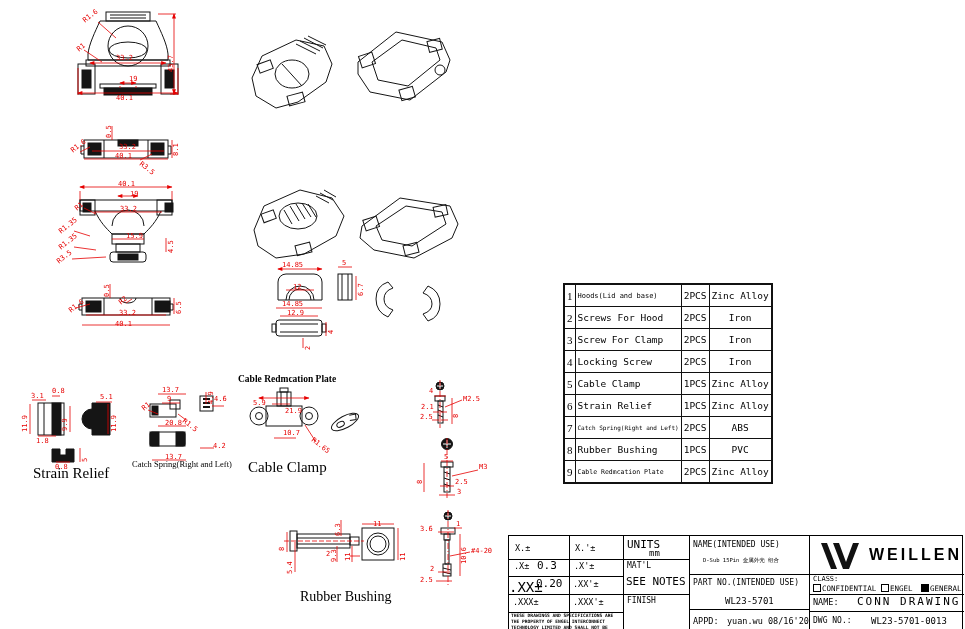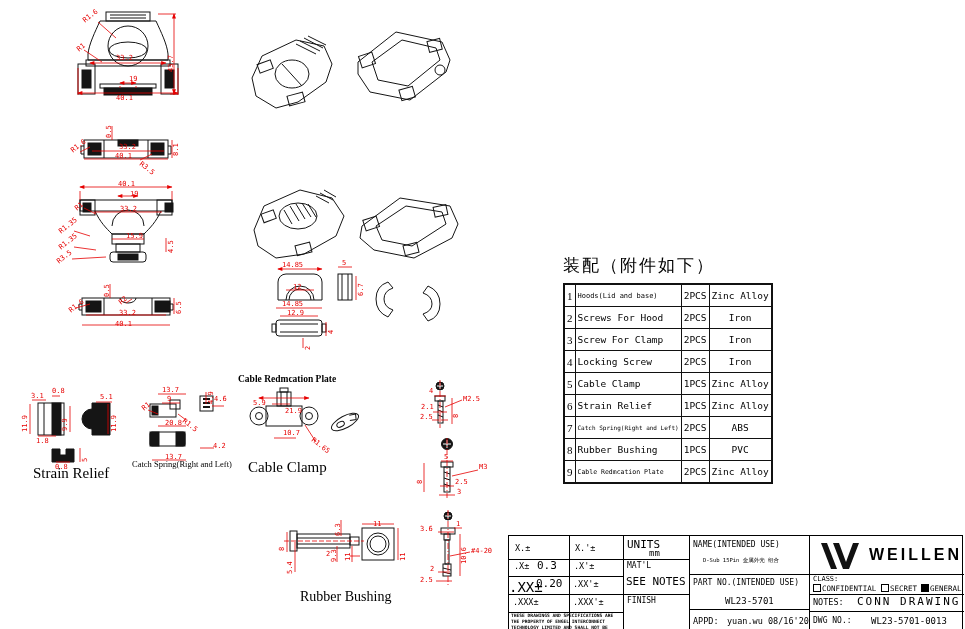--- a/index.html
+++ b/index.html
@@ -350,21 +350,20 @@
 <span class="d dv" style="left:345px;top:561px">11</span>
 <span class="d" style="left:373px;top:521px">11</span>
 <span class="d dv" style="left:400px;top:561px">11</span>
 
 <span class="plabel" style="left:33px;top:466px;font-size:15px">Strain Relief</span>
 <span class="plabel" style="left:132px;top:460px;font-size:8.5px">Catch Spring(Right and Left)</span>
 <span class="plabel" style="left:238px;top:375px;font-size:9.5px;font-weight:bold">Cable Redmcation Plate</span>
 <span class="plabel" style="left:248px;top:460px;font-size:15px">Cable Clamp</span>
 <span class="plabel" style="left:300px;top:590px;font-size:14px">Rubber Bushing</span>
 
-<div class="heading">装配（附件如下）</div>
 
 <table class="ptable">
   <tbody>
   <tr>
     <td class="no">1</td>
     <td class="nm" style="font-size:7px">Hoods(Lid and base)</td>
     <td>2PCS</td>
     <td>Zinc Alloy</td>
   </tr>
   <tr>
@@ -466,25 +465,25 @@
     <path d="M2,2 L12,28 L18,28 L8,2 Z" fill="#111"></path>
     <path d="M14,2 L24,28 L30,28 L40,2 L34,2 L27,21 L20,2 Z" fill="#111"></path>
   </svg>
   <span style="left:360px;top:11px;font-size:16px;font-weight:bold;letter-spacing:3px;font-family:'Liberation Sans',sans-serif">WEILLEN</span>
 
   <span style="left:304px;top:40px;font-size:7px">CLASS:</span>
   <span style="left:304px;top:48px;font-size:7.5px">
     <i class="cb"></i><i style="font-style:normal">CONFIDENTIAL</i>
   </span>
   <span style="left:372px;top:48px;font-size:7.5px">
-    <i class="cb"></i><i style="font-style:normal">SECRET</i>
+    <i class="cb"></i><i style="font-style:normal">ENGEL</i>
   </span>
   <span style="left:412px;top:48px;font-size:7.5px">
     <i class="cb cbf"></i><i style="font-style:normal">GENERAL</i>
   </span>
 
-  <span style="left:304px;top:62px;font-size:8.5px">NOTES:</span>
+  <span style="left:304px;top:62px;font-size:8.5px">NAME:</span>
   <span style="left:348px;top:60px;font-size:11px;letter-spacing:2px">CONN DRAWING</span>
   <span style="left:304px;top:81px;font-size:8px">DWG NO.:</span>
   <span style="left:362px;top:81px;font-size:9px">WL23-5701-0013</span>
 </div>
 
 </div>
 
 </body></html>

